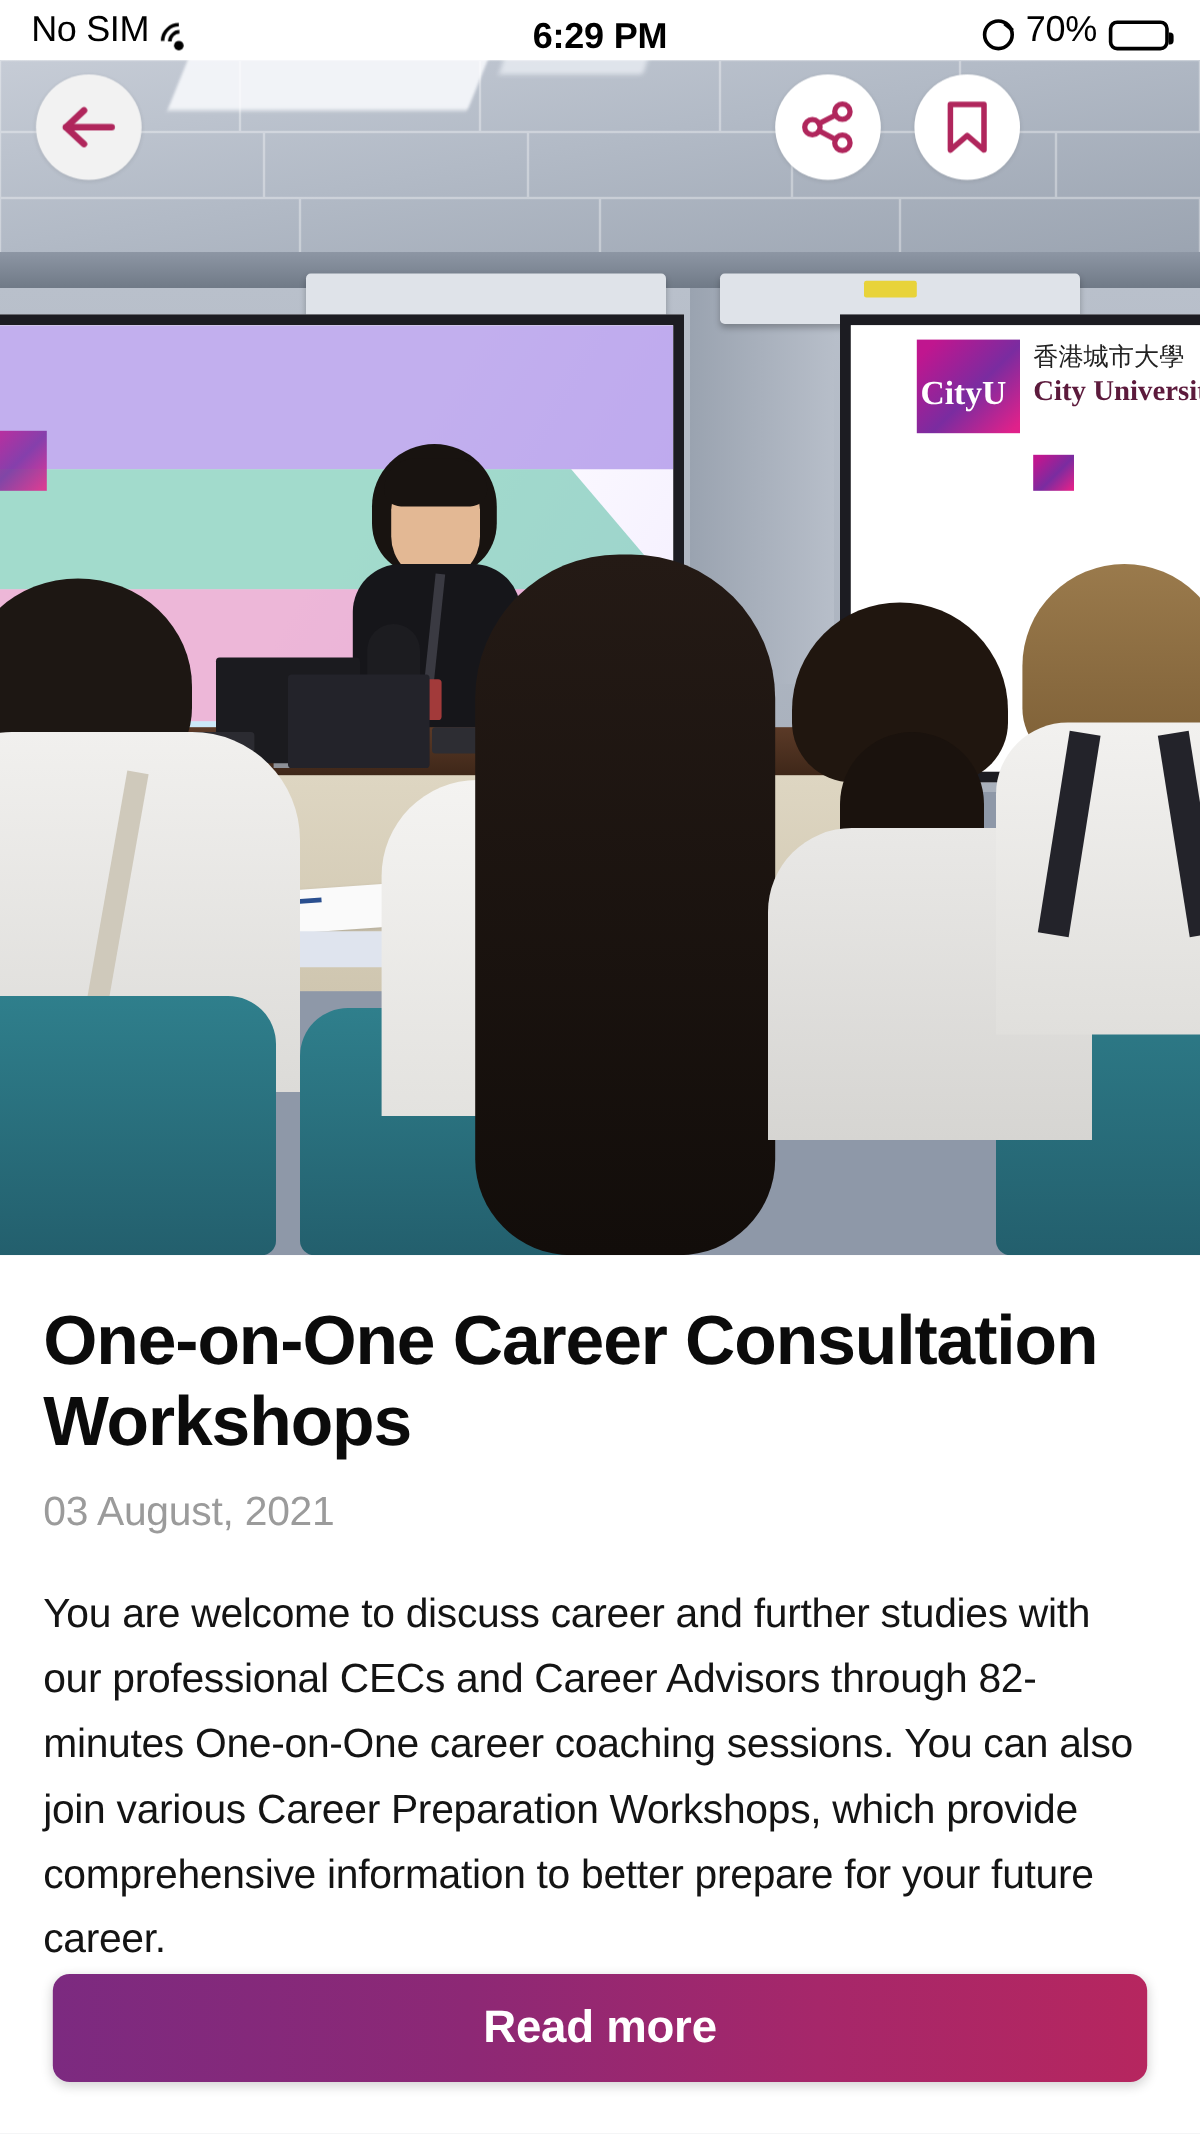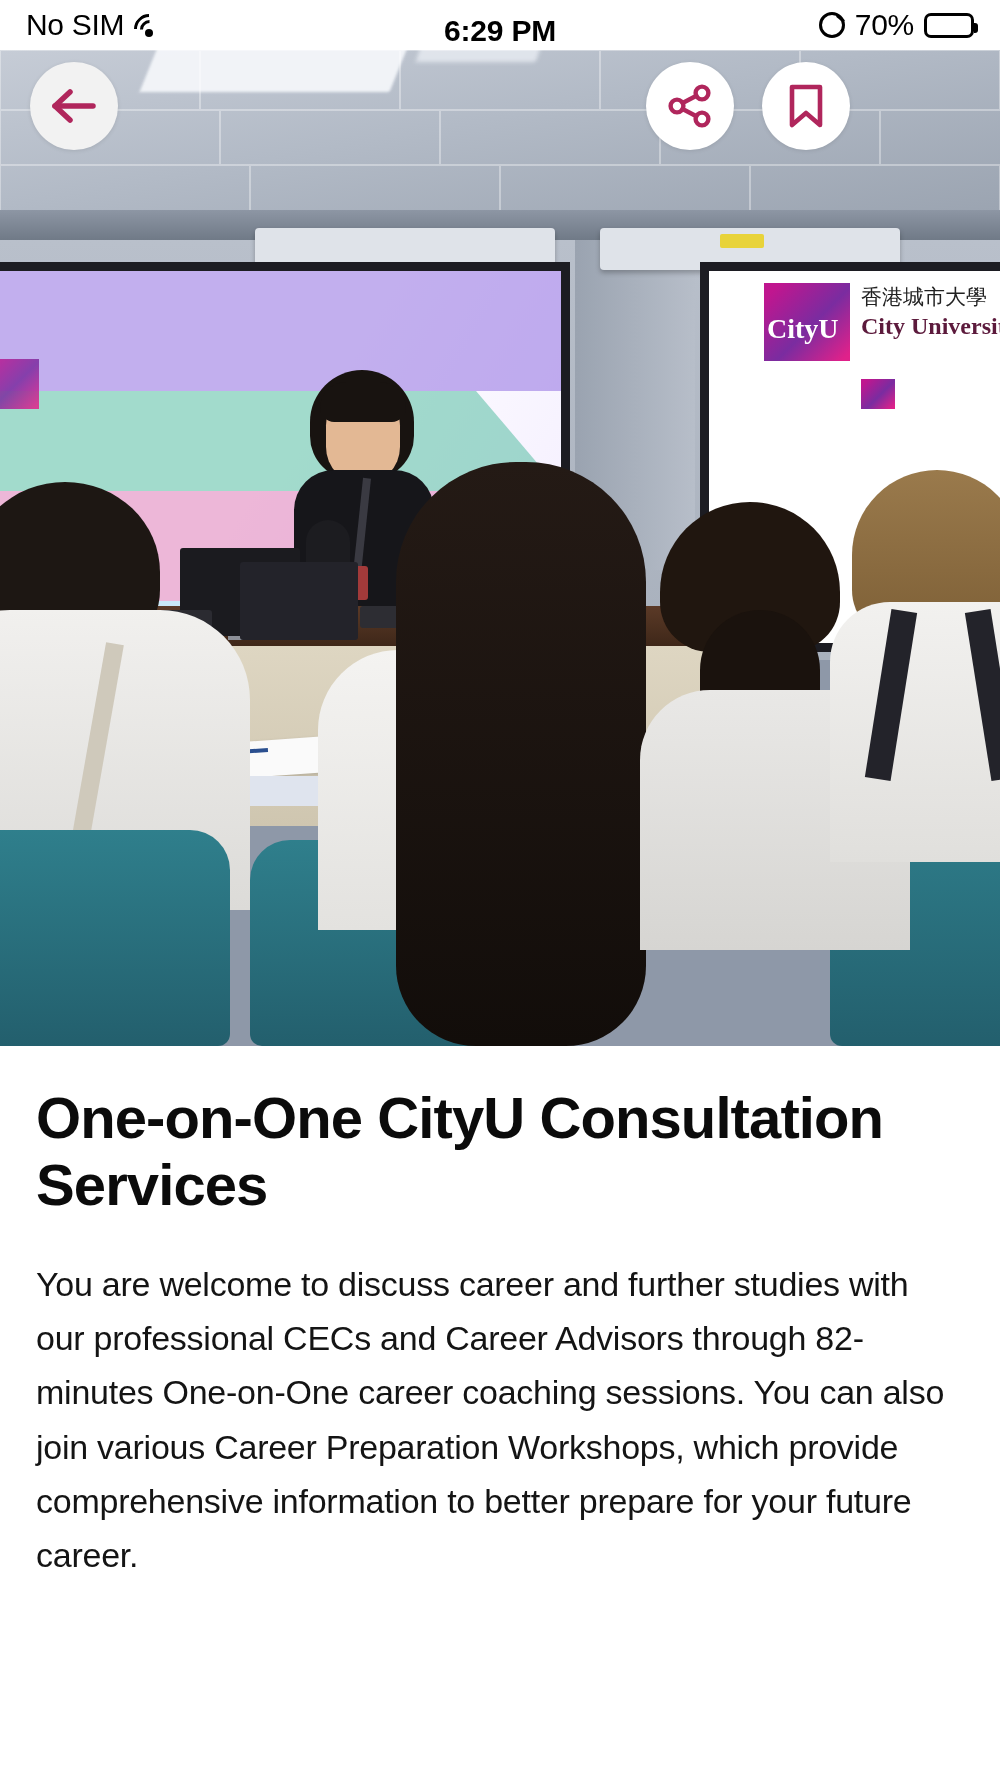--- a/index.html
+++ b/index.html
@@ -11,21 +11,21 @@
   }
   .phone { position:relative; width:1000px; height:1778px; background:#fff; overflow:hidden; }
 
   
   .statusbar {
     position:absolute; top:0; left:0; width:1000px; height:50px;
     background:#ffffff; z-index:40;
     display:flex; align-items:center; justify-content:space-between;
     padding:0 26px;
   }
-  .sb-left, .sb-right { display:flex; align-items:center; gap:10px; }
+  .sb-left, .sb-right { display:flex; align-items:flex-end; gap:10px; }
   .sb-text { font-size:30px; font-weight:500; color:#000; letter-spacing:-0.3px; }
   .sb-time {
     position:absolute; left:0; right:0; top:0; height:61px;
     display:flex; align-items:center; justify-content:center;
     font-size:30px; font-weight:600; color:#000; letter-spacing:-0.2px;
     pointer-events:none;
   }
   .wifi { width:30px; height:23px; position:relative; display:inline-block; }
   .wifi i { position:absolute; border:3.5px solid #000; border-bottom-color:transparent;
             border-left-color:transparent; border-right-color:transparent; border-radius:50%; }
@@ -279,18 +279,20 @@
     </svg>
   </div>
 
   <div class="fab book white">
     <svg width="38" height="46" viewBox="0 0 38 46">
       <path d="M5 4 H33 V42 L19 30 L5 42 Z" stroke="#B0265C" stroke-width="4.6" stroke-linejoin="round" fill="none"></path>
     </svg>
   </div>
 
   <div class="content">
-    <h1 class="title">One-on-One CityU Consultation Services</h1>
+    <h1 class="title">One-on-One Career Consultation Workshops</h1>
+    <div class="date">03 August, 2021</div>
     <p class="body">You are welcome to discuss career and further studies with our professional CECs and Career Advisors through 82-minutes One-on-One career coaching sessions. You can also join various Career Preparation Workshops, which provide comprehensive information to better prepare for your future career.</p>
   </div>
 
+  <button class="readmore">Read more</button>
 
 </div>
 
 </body></html>

